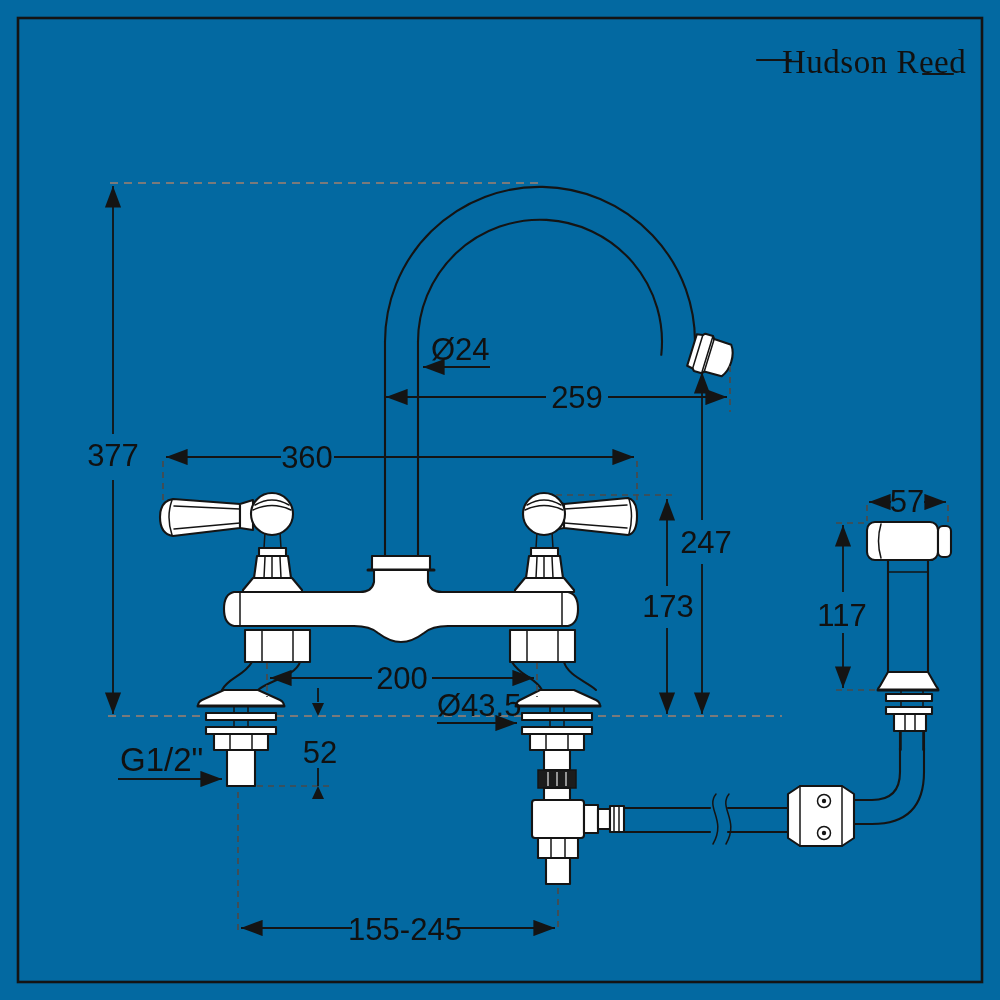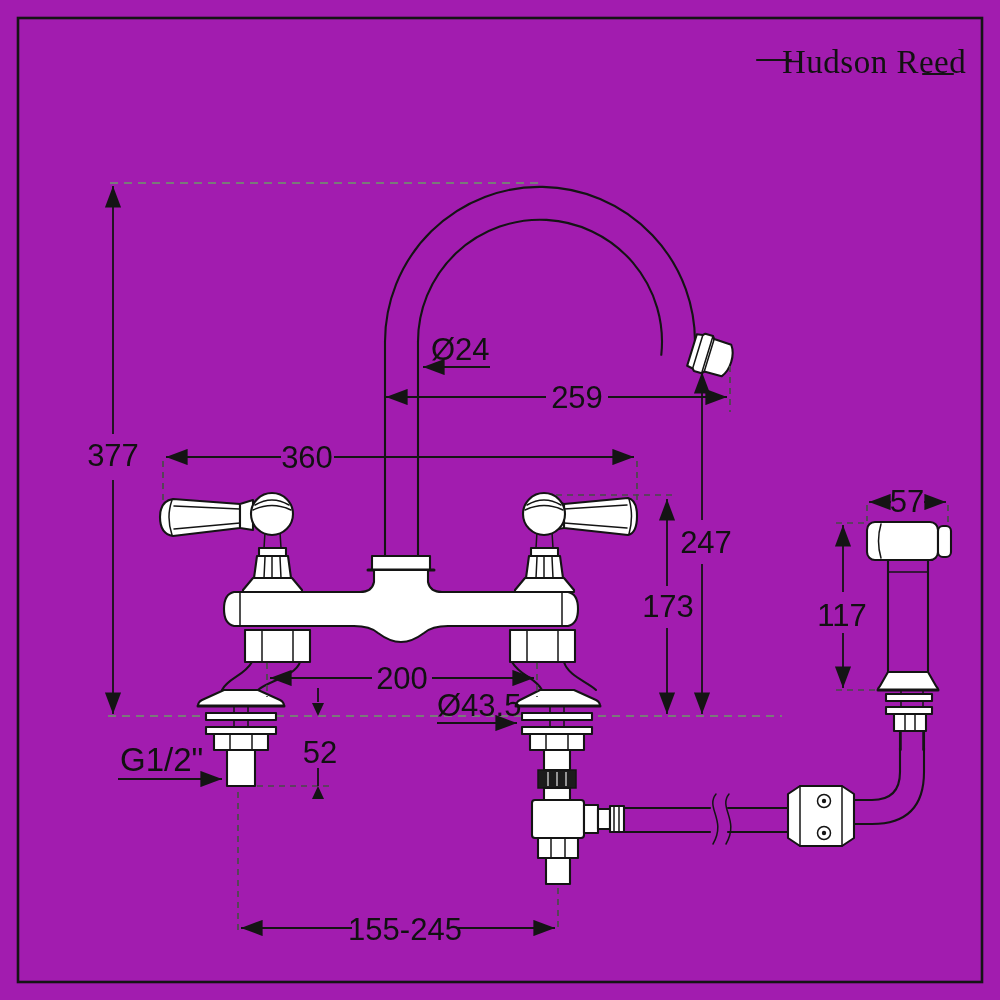--- a/index.html
+++ b/index.html
@@ -1,16 +1,16 @@
 <!DOCTYPE html>
 <html><head>
 <meta charset="utf-8">
 <style>
   html,body{margin:0;padding:0;background:#fff;}
-  .page{width:1000px;height:1000px;position:relative;background:#a21caf;}
+  .page{width:1000px;height:1000px;position:relative;background:#0369a1;}
   svg{display:block;}
   .outline{fill:#fff;stroke:#141414;stroke-width:2.1;stroke-linejoin:round;stroke-linecap:round;}
   .line{fill:none;stroke:#141414;stroke-width:2.1;stroke-linejoin:round;stroke-linecap:round;}
   .thin{fill:none;stroke:#141414;stroke-width:1.5;stroke-linecap:round;}
   .heavy{fill:none;stroke:#141414;stroke-width:3;stroke-linecap:round;}
   .dark{fill:#1c1c1c;stroke:#141414;stroke-width:1.5;}
   .refdash{fill:none;stroke:#7a7a7a;stroke-width:2;stroke-dasharray:8 6;}
   .extdash{fill:none;stroke:#4a4a4a;stroke-width:1.7;stroke-dasharray:6 5;}
   .dim{fill:none;stroke:#141414;stroke-width:1.8;}
   .dimtxt{font-family:"Liberation Sans","DejaVu Sans",sans-serif;font-size:31px;fill:#111;}

